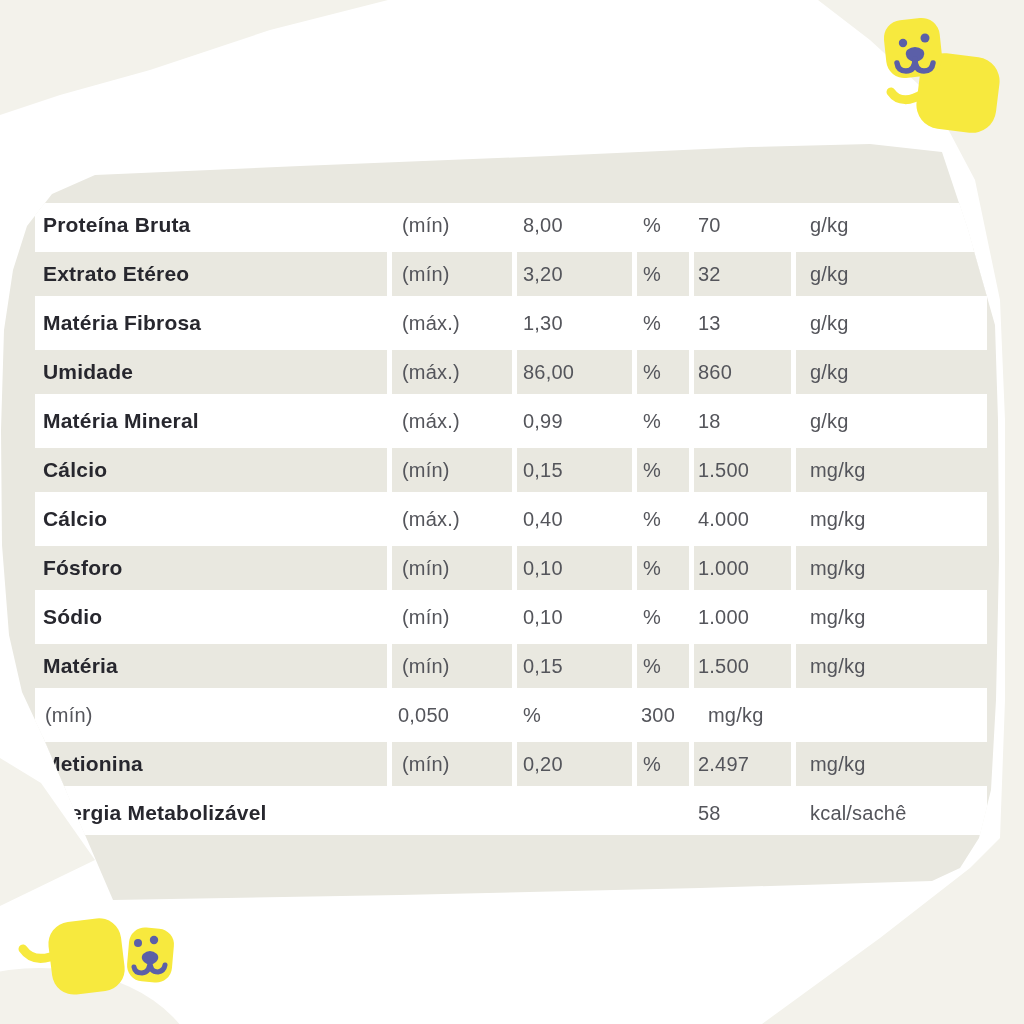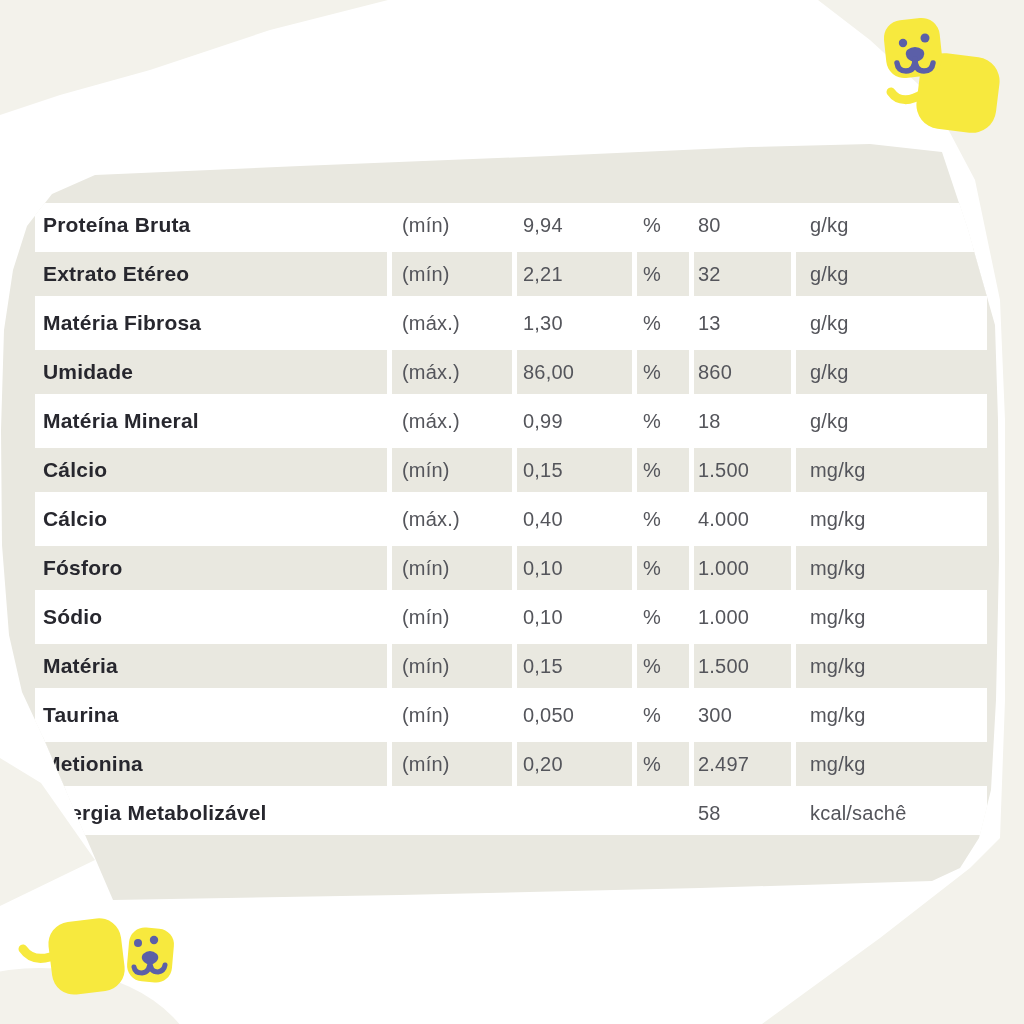--- a/index.html
+++ b/index.html
@@ -62,29 +62,29 @@
   <div class="corner corner-tl"></div>
   <div class="corner corner-right"></div>
   <div class="corner corner-bl-upper"></div>
   <div class="corner corner-bl-lower"></div>
 
   <div class="blob">
     <div class="ntable">
         <div class="nrow">
           <div class="cell c-nutrient">Proteína Bruta</div>
           <div class="cell c-limit">(mín)</div>
-          <div class="cell c-pct">9,94</div>
-          <div class="cell c-sym">%</div>
-          <div class="cell c-alt">80</div>
+          <div class="cell c-pct">8,00</div>
+          <div class="cell c-sym">%</div>
+          <div class="cell c-alt">70</div>
           <div class="cell c-unit">g/kg</div>
         </div>
         <div class="nrow alt">
           <div class="cell c-nutrient">Extrato Etéreo</div>
           <div class="cell c-limit">(mín)</div>
-          <div class="cell c-pct">2,21</div>
+          <div class="cell c-pct">3,20</div>
           <div class="cell c-sym">%</div>
           <div class="cell c-alt">32</div>
           <div class="cell c-unit">g/kg</div>
         </div>
         <div class="nrow">
           <div class="cell c-nutrient">Matéria Fibrosa</div>
           <div class="cell c-limit">(máx.)</div>
           <div class="cell c-pct">1,30</div>
           <div class="cell c-sym">%</div>
           <div class="cell c-alt">13</div>
@@ -140,21 +140,20 @@
         </div>
         <div class="nrow alt">
           <div class="cell c-nutrient">Matéria</div>
           <div class="cell c-limit">(mín)</div>
           <div class="cell c-pct">0,15</div>
           <div class="cell c-sym">%</div>
           <div class="cell c-alt">1.500</div>
           <div class="cell c-unit">mg/kg</div>
         </div>
         <div class="nrow">
-          <div class="cell c-nutrient">Taurina</div>
           <div class="cell c-limit">(mín)</div>
           <div class="cell c-pct">0,050</div>
           <div class="cell c-sym">%</div>
           <div class="cell c-alt">300</div>
           <div class="cell c-unit">mg/kg</div>
         </div>
         <div class="nrow alt">
           <div class="cell c-nutrient">Metionina</div>
           <div class="cell c-limit">(mín)</div>
           <div class="cell c-pct">0,20</div>

